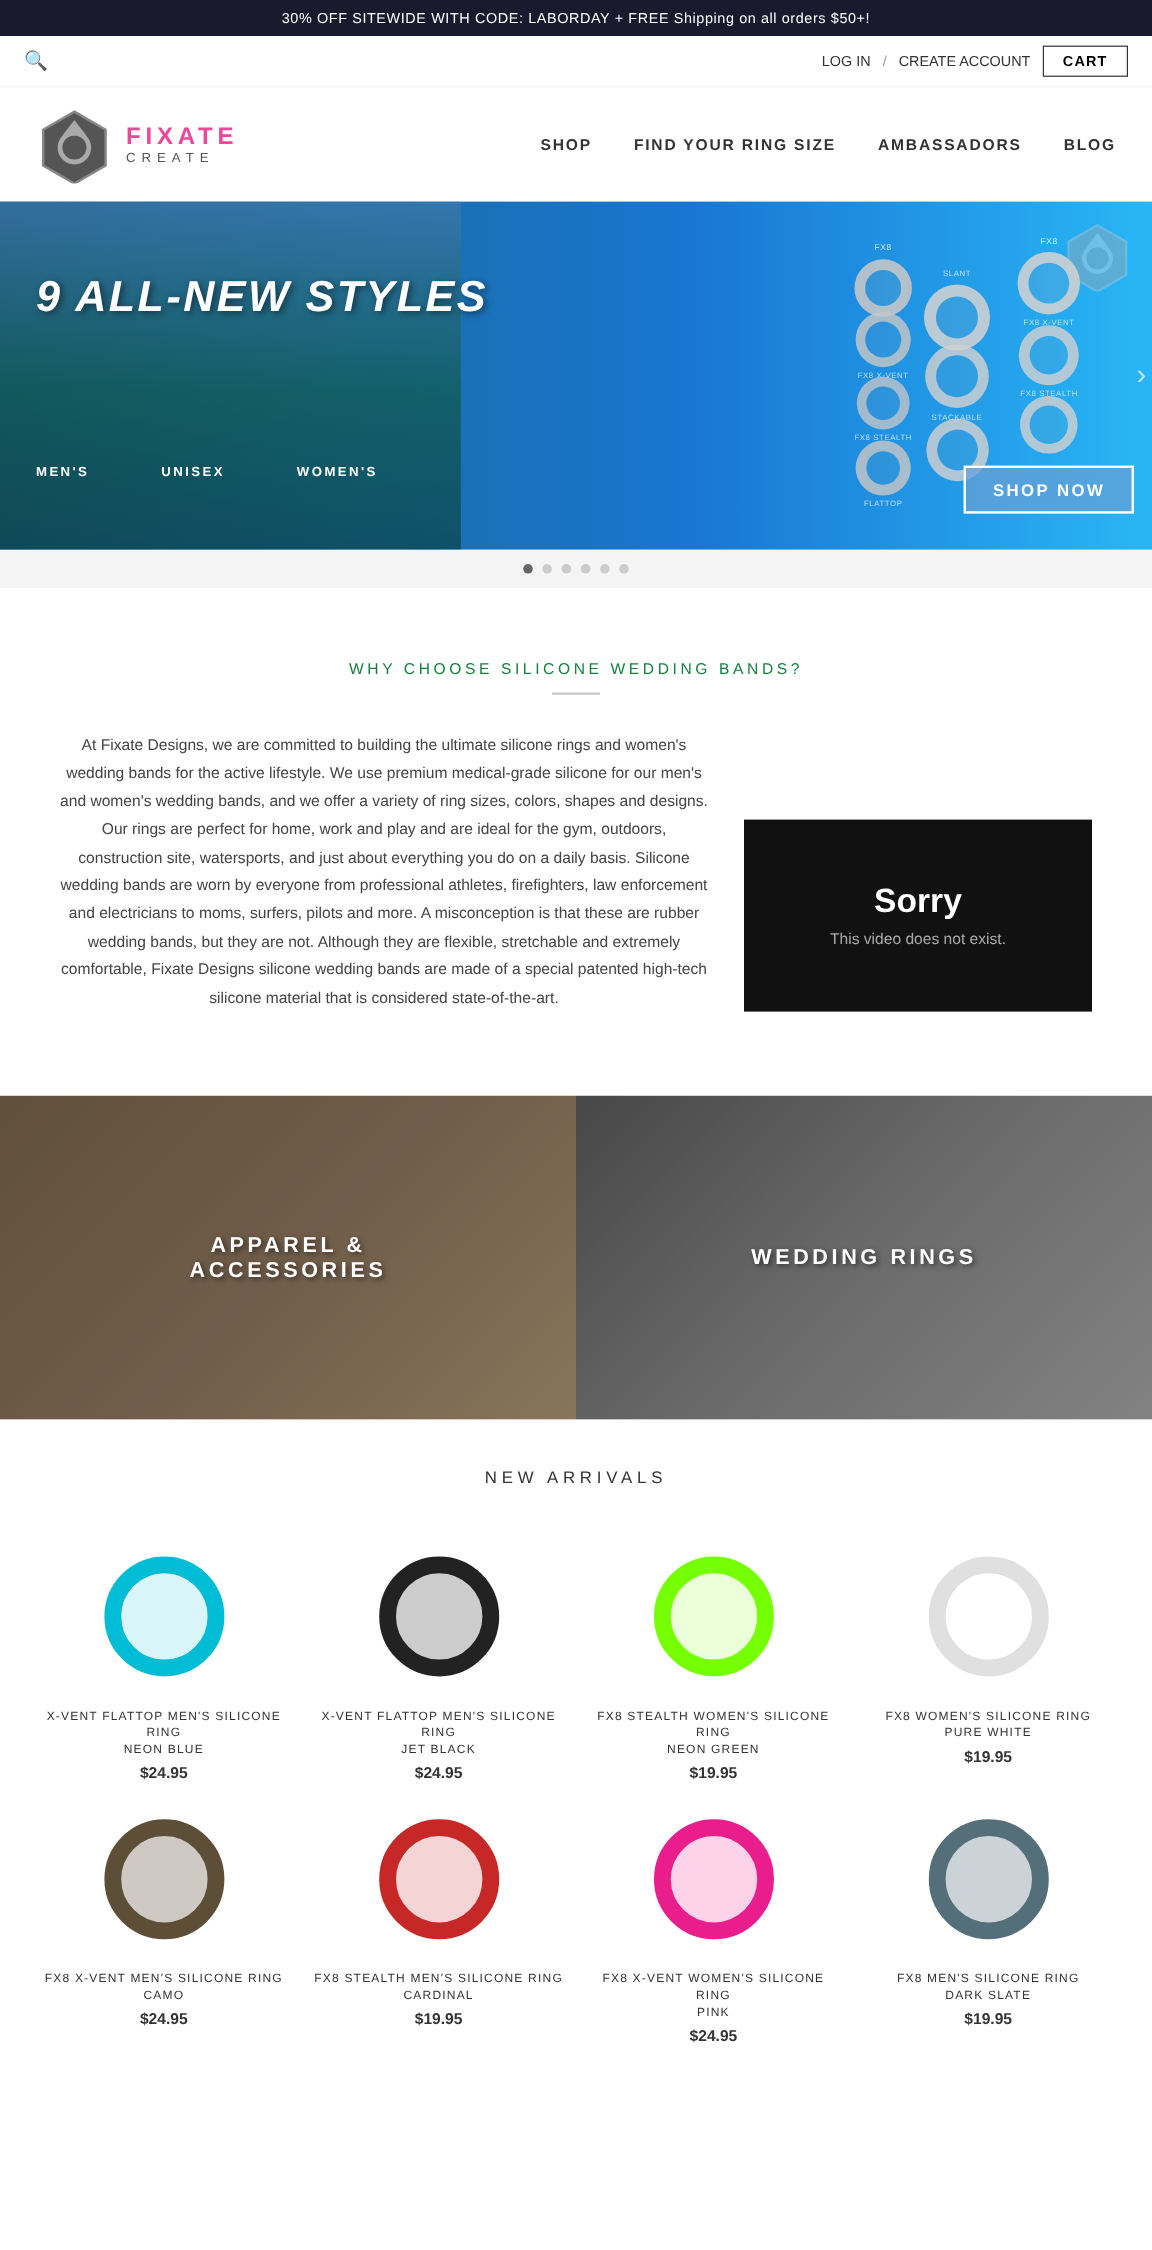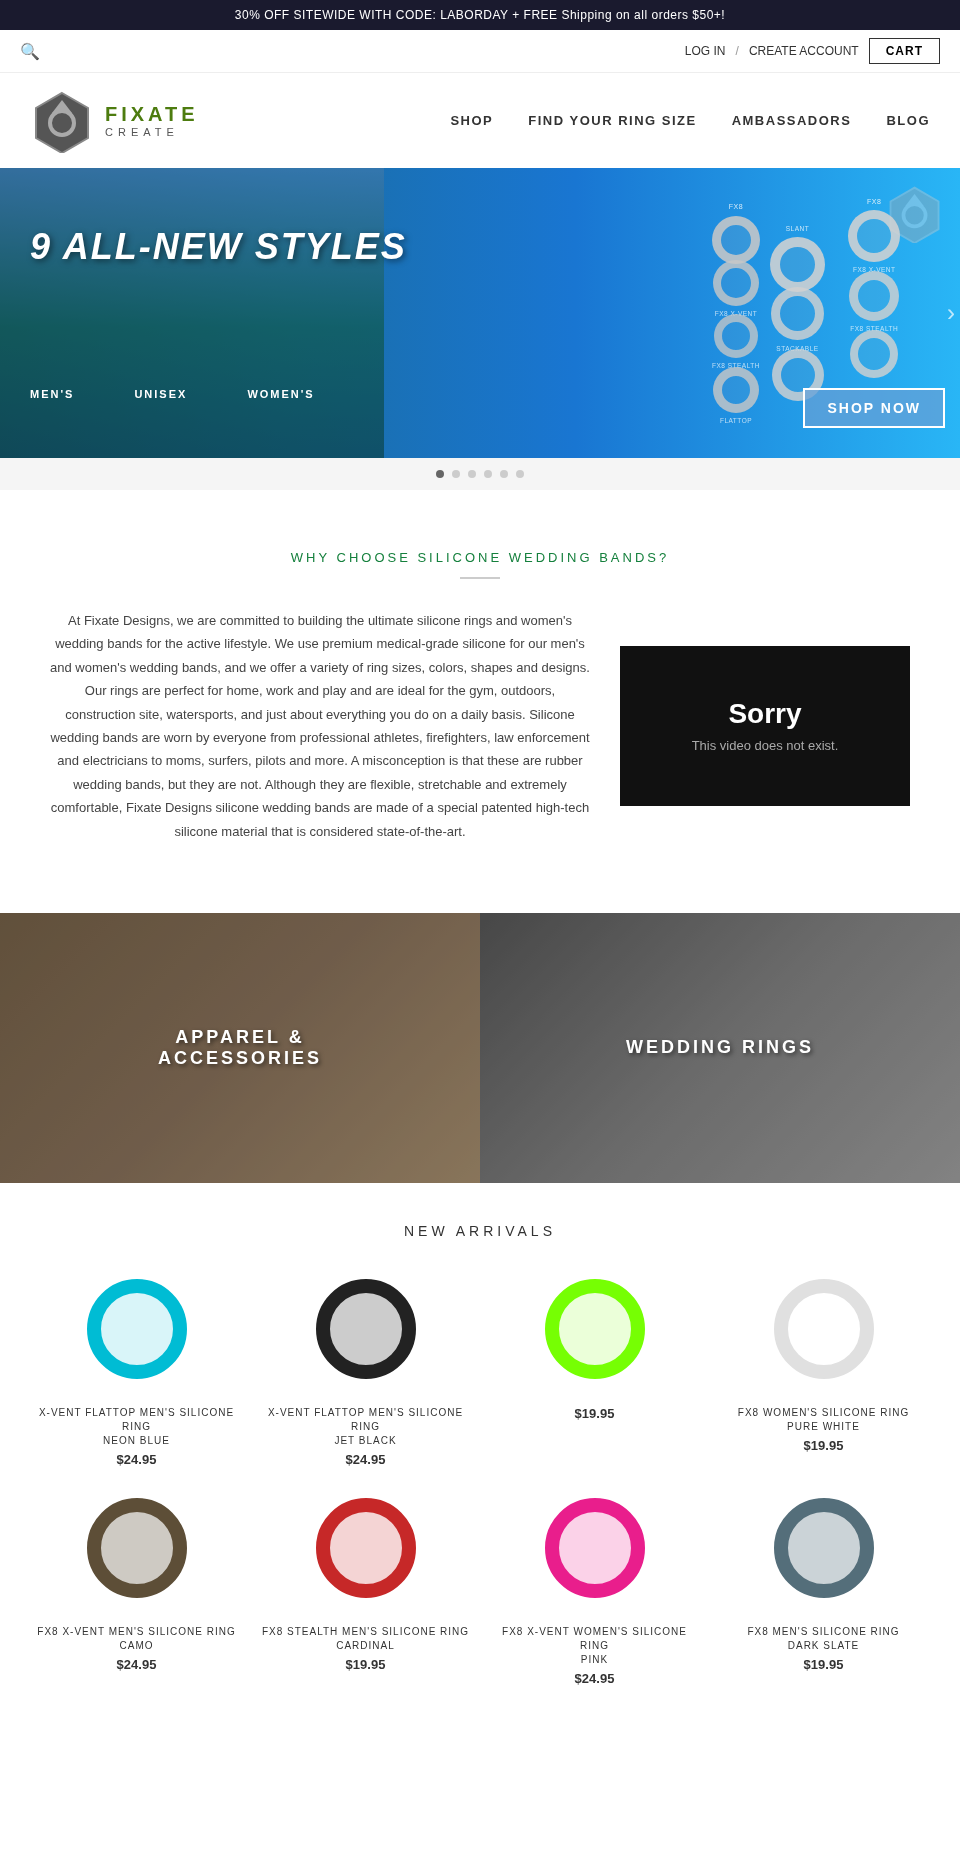--- a/index.html
+++ b/index.html
@@ -101,21 +101,21 @@
     .why-divider {
       width: 40px;
       height: 2px;
       background: #ccc;
       margin: 0 auto 30px;
     }
     .why-content {
       display: flex;
       gap: 30px;
       padding: 0 30px;
-      align-items: center;
+      align-items: flex-end;
     }
     .why-text {
       flex: 1;
       font-size: 13px;
       line-height: 1.8;
       color: #444;
       text-align: center;
     }
     .why-video {
       width: 290px;
@@ -170,21 +170,21 @@
 
     
     .new-arrivals {
       padding: 40px 20px;
       text-align: center;
     }
     .section-title {
       font-size: 14px;
       letter-spacing: 4px;
       color: #333;
-      margin-bottom: 25px;
+      margin-bottom: 43px;
     }
     .products-grid {
       display: grid;
       grid-template-columns: repeat(4, 1fr);
       gap: 16px;
       padding: 0 10px;
     }
     .product-card {
       text-align: center;
       cursor: pointer;
@@ -256,21 +256,21 @@
 
 <div class="main-nav">
   <div class="logo">
 
     <svg class="logo-icon" viewBox="0 0 65 65">
       <polygon points="32,5 58,20 58,50 32,65 6,50 6,20" fill="#555" stroke="#888" stroke-width="2"></polygon>
       <circle cx="32" cy="35" r="12" fill="none" stroke="#aaa" stroke-width="4"></circle>
       <polygon points="32,12 42,25 22,25" fill="#aaa"></polygon>
     </svg>
     <div>
-      <div style="font-size:20px;font-weight:900;letter-spacing:4px;color:#4d7c0f;">FIXATE</div>
+      <div style="font-size:20px;font-weight:900;letter-spacing:4px;color:#ec4899;">FIXATE</div>
       <div style="font-size:11px;letter-spacing:5px;color:#555;">CREATE</div>
     </div>
   </div>
   <nav class="nav-links">
     <a href="#" style="text-decoration:none;color:#333;font-size:13px;letter-spacing:1.5px;font-weight:bold;">SHOP</a>
     <a href="#" style="text-decoration:none;color:#333;font-size:13px;letter-spacing:1.5px;font-weight:bold;">FIND YOUR RING SIZE</a>
     <a href="#" style="text-decoration:none;color:#333;font-size:13px;letter-spacing:1.5px;font-weight:bold;">AMBASSADORS</a>
     <a href="#" style="text-decoration:none;color:#333;font-size:13px;letter-spacing:1.5px;font-weight:bold;">BLOG</a>
   </nav>
 </div>
@@ -382,20 +382,21 @@
       <div class="product-img">
         <div class="ring-img ring-black"></div>
       </div>
       <div class="product-name">X-VENT FLATTOP MEN'S SILICONE RING<br>JET BLACK</div>
       <div class="product-price">$24.95</div>
     </div>
       <div class="product-card">
       <div class="product-img">
         <div class="ring-img ring-neon-green"></div>
       </div>
+      <div class="product-name">FX8 STEALTH WOMEN'S SILICONE RING<br>NEON GREEN</div>
       <div class="product-price">$19.95</div>
     </div>
       <div class="product-card">
       <div class="product-img">
         <div class="ring-img ring-white"></div>
       </div>
       <div class="product-name">FX8 WOMEN'S SILICONE RING<br>PURE WHITE</div>
       <div class="product-price">$19.95</div>
     </div>
       <div class="product-card">

